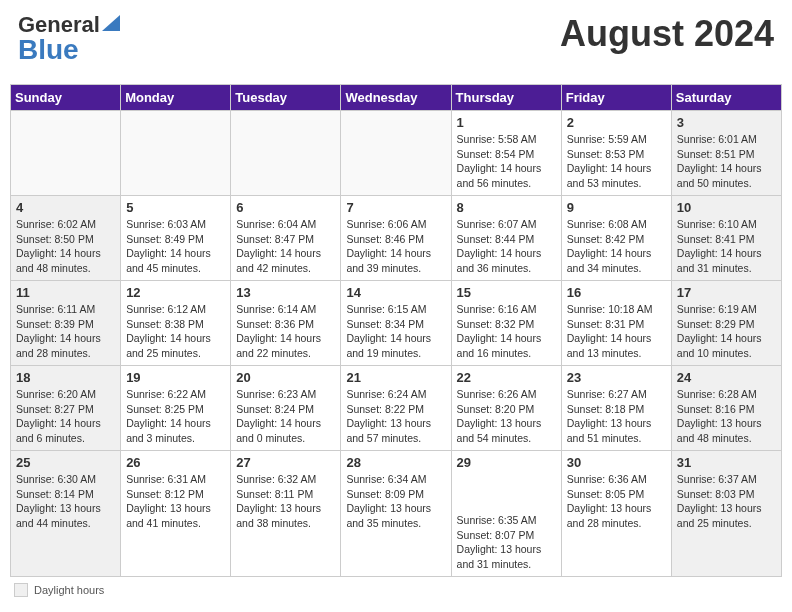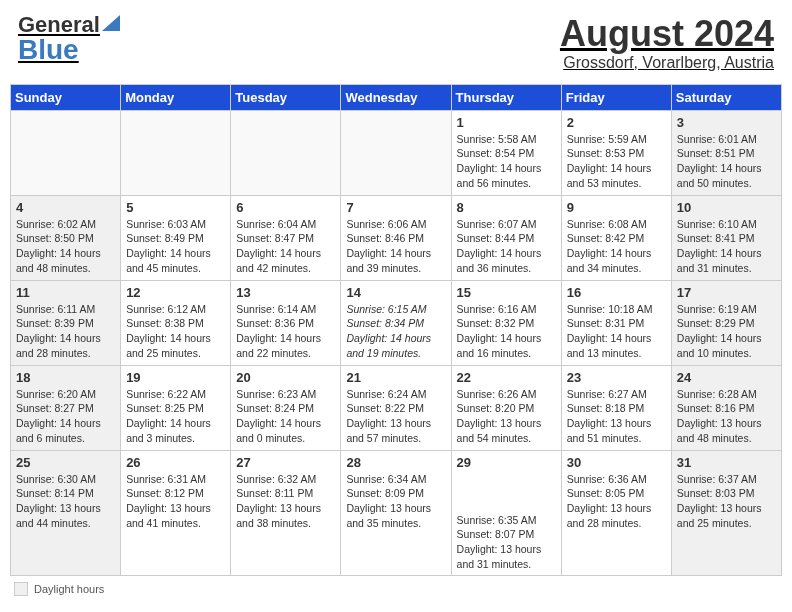--- a/index.html
+++ b/index.html
@@ -7,23 +7,22 @@
       font-family: Arial, sans-serif;
       background: #fff;
       width: 792px;
       min-height: 612px;
       padding: 10px;
     }
     .header-area {
       display: flex;
       justify-content: space-between;
       align-items: flex-start;
-      margin-bottom: 8px;
+      margin-bottom: 16px;
       padding: 4px 8px;
-      text-decoration: underline;
     }
     .logo {
       display: flex;
       flex-direction: column;
       align-items: flex-start;
     }
     .logo-general {
       font-size: 22px;
       font-weight: bold;
       color: #333;
@@ -47,21 +46,21 @@
     .location-title {
       font-size: 16px;
       color: #333;
     }
     table {
       width: 100%;
       border-collapse: collapse;
       table-layout: fixed;
     }
     th {
-      background-color: #1d4ed8;
+      background-color: #4c1d95;
       color: #fff;
       font-size: 13px;
       font-weight: bold;
       padding: 5px 4px;
       text-align: left;
       border: 1px solid #ccc;
     }
     td {
       border: 1px solid #ccc;
       vertical-align: top;
@@ -116,21 +115,20 @@
       <span style="display:inline-block;margin-left:2px;vertical-align:middle;">
         <svg width="18" height="16" viewBox="0 0 18 16">
           <polygon points="0,16 18,16 18,0" fill="#3a7abf"></polygon>
         </svg>
       </span>
     </div>
     <span class="logo-blue">Blue</span>
   </div>
   <div class="title-area">
     <div class="month-title">August 2024</div>
-    <div class="location-title">Grossdorf, Vorarlberg, Austria</div>
   </div>
 </div>
 
 <table>
   <thead>
     <tr>
     <th>Sunday</th>
         <th>Monday</th>
         <th>Tuesday</th>
         <th>Wednesday</th>
@@ -235,21 +233,21 @@
         </td>
         <td>
           <span class="day-number">13</span>
           <div class="day-info" style="white-space: pre-line;">Sunrise: 6:14 AM
 Sunset: 8:36 PM
 Daylight: 14 hours
 and 22 minutes.</div>
         </td>
         <td>
           <span class="day-number">14</span>
-          <div class="day-info" style="white-space: pre-line; font-style: italic;">Sunrise: 6:15 AM
+          <div class="day-info" style="white-space: pre-line;">Sunrise: 6:15 AM
 Sunset: 8:34 PM
 Daylight: 14 hours
 and 19 minutes.</div>
         </td>
         <td>
           <span class="day-number">15</span>
           <div class="day-info" style="white-space: pre-line;">Sunrise: 6:16 AM
 Sunset: 8:32 PM
 Daylight: 14 hours
 and 16 minutes.</div>

